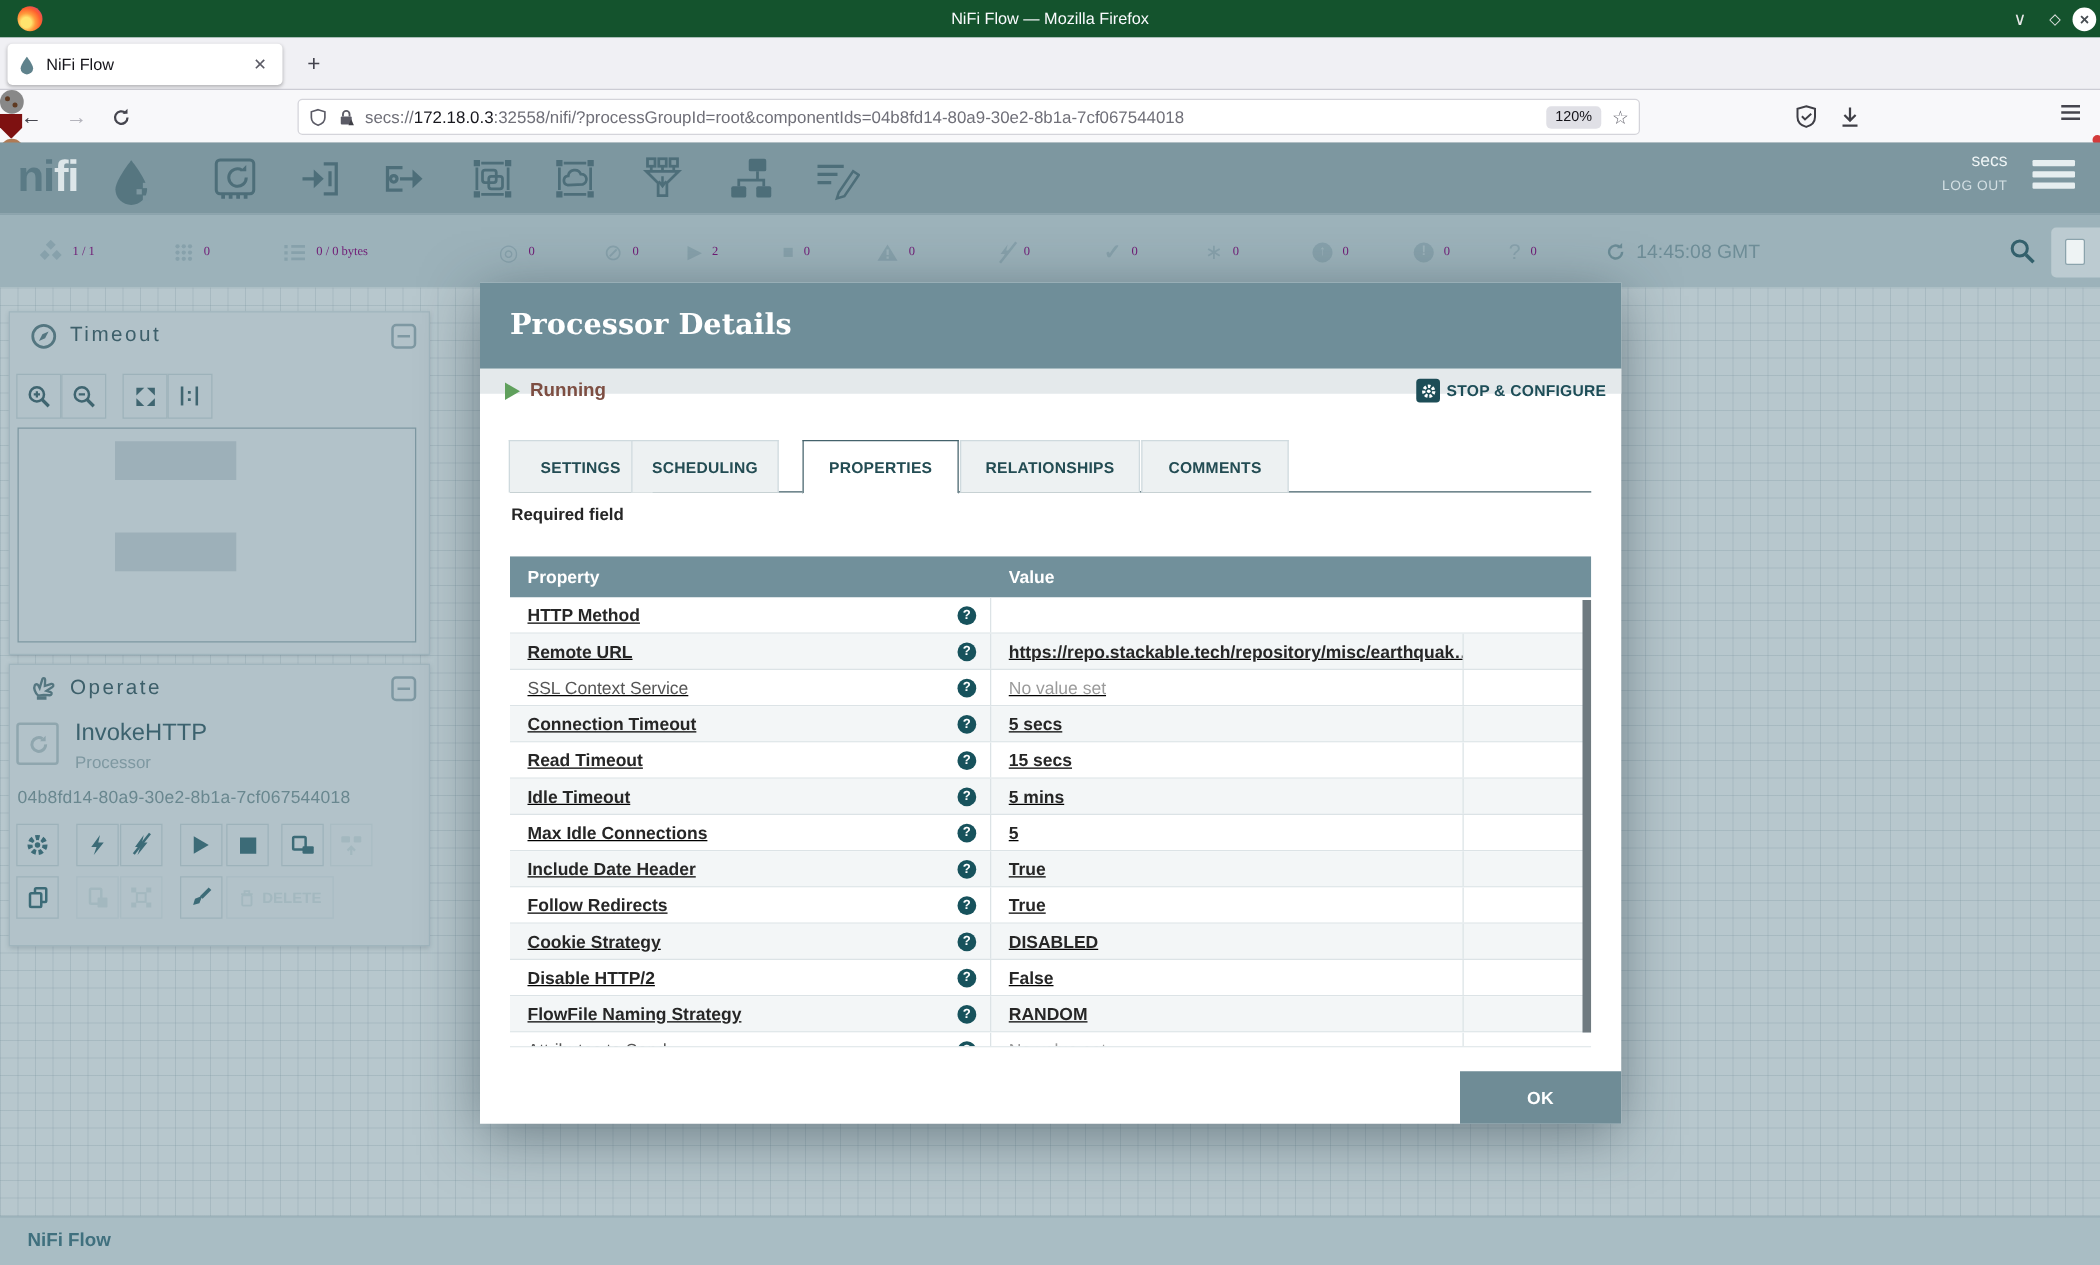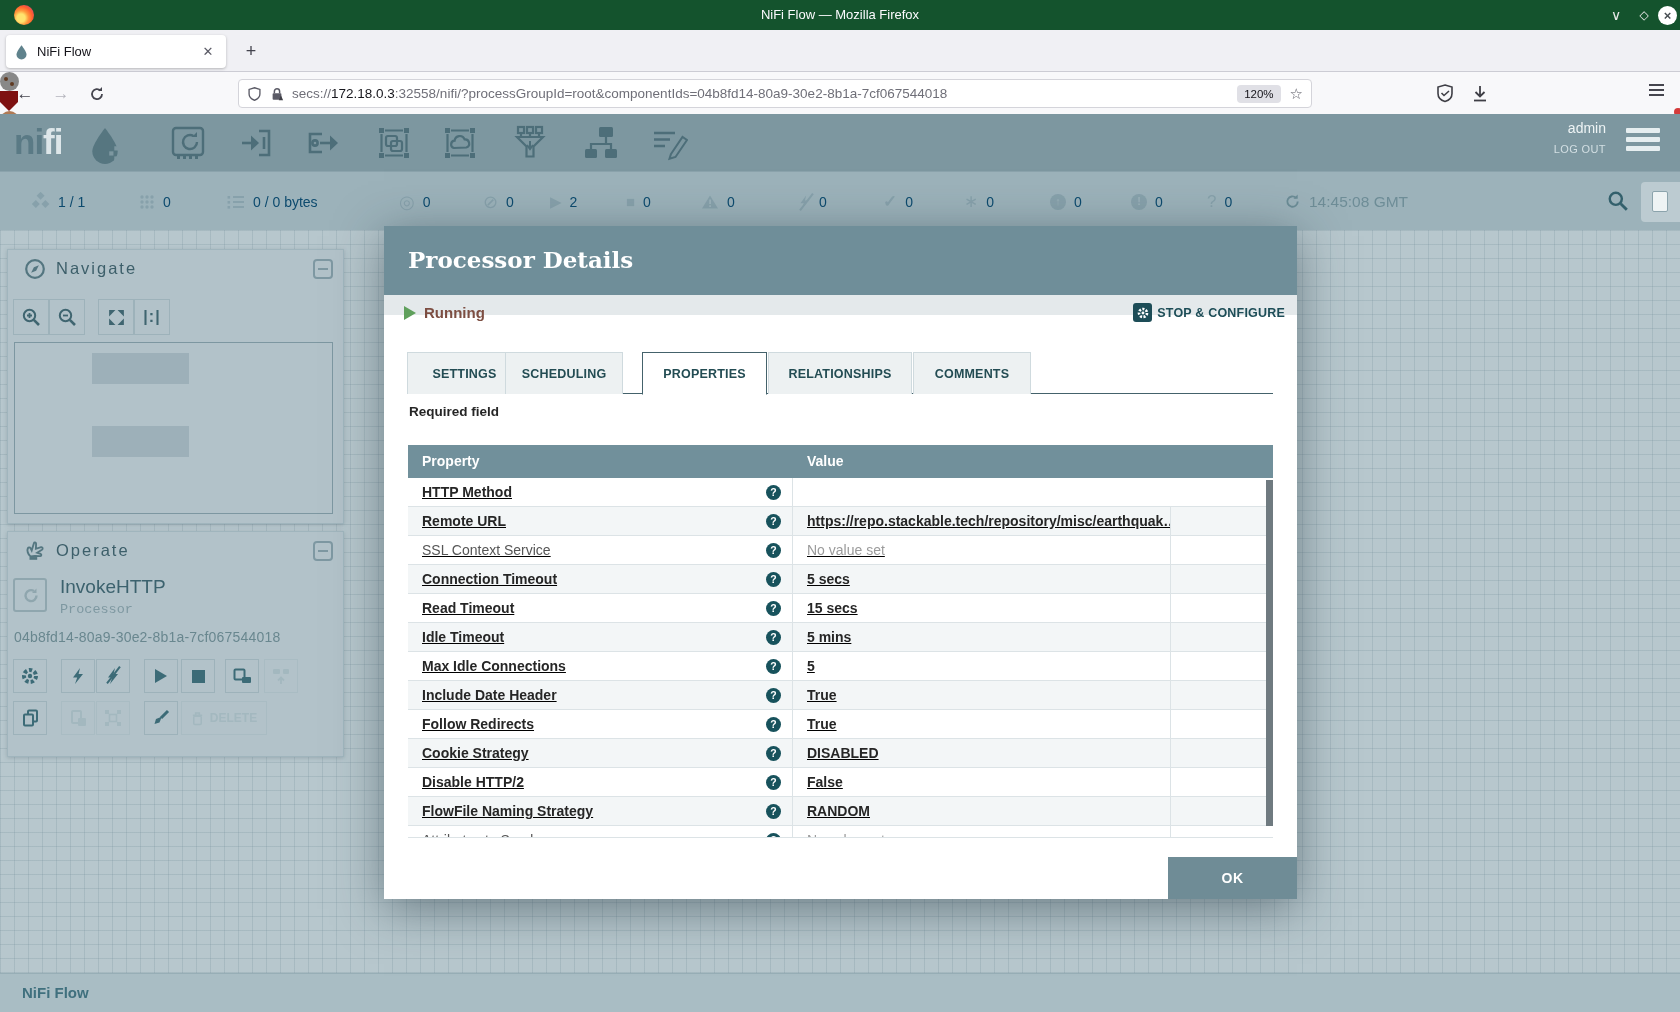--- a/index.html
+++ b/index.html
@@ -53,21 +53,21 @@
   #nifi-user { position:absolute; right:74px; top:6px; text-align:right; }
   #nifi-user .u { font-size:14px; color:#eef4f5; }
   #nifi-user .lo { font-size:11px; color:#d3dfe3; margin-top:7px; letter-spacing:.4px; }
   #nifi-menu { position:absolute; right:20px; top:14px; width:34px; }
   #nifi-menu span { display:block; width:34px; height:5px; background:#e6eef0; margin-bottom:4px; border-radius:1px; }
 
   
   #status-bar { position:absolute; left:0; top:171px; width:1680px; height:59px; background:#9cb2ba; border-top:1px solid #8ba3ac; }
   .sb-item { position:absolute; top:0; height:59px; display:flex; align-items:center; gap:8px; }
   .sb-ic { color:#87a1ab; font-size:17px; line-height:1; display:inline-flex; align-items:center; }
-  .sb-val { color:#0c4a6e; font-size:14px; white-space:nowrap; }
+  .sb-val { color:#701a75; font-size:10px; white-space:nowrap;font-family:Liberation Serif, serif; }
   .circ-ic { width:16px; height:16px; border-radius:50%; background:#87a1ab; color:#9cb2ba; font-size:11px; font-weight:bold;
              display:inline-flex; align-items:center; justify-content:center; }
   #sb-time { position:absolute; left:1284px; top:0; height:59px; display:flex; align-items:center; gap:8px; color:#6e8d97; font-size:15.5px; }
   #sb-search { position:absolute; left:1607px; top:18px; }
   #sb-panel-btn { position:absolute; left:1641px; top:10px; width:39px; height:40px; background:#bccbd1; border-radius:4px 0 0 4px; }
   #sb-panel-btn i { position:absolute; left:11px; top:9px; width:16px; height:21px; background:#eef3f4; border:1px solid #8ba3ac; border-radius:2px; }
 
   
   #canvas { position:absolute; left:0; top:230px; width:1680px; height:782px; background-color:#b7c7cd;
     background-image:linear-gradient(rgba(124,150,160,.28) 1px, transparent 1px),
@@ -82,21 +82,21 @@
   .pal-collapse::after { content:""; position:absolute; left:3px; right:3px; top:7px; height:2px; background:#7e98a2; }
   .pal-ic { position:absolute; left:16px; top:8px; }
   #navigate-panel { top:19px; width:337px; height:275px; }
   .nav-btn { position:absolute; top:49px; width:36px; height:36px; border:1px solid #9db2ba; display:flex; align-items:center; justify-content:center; color:#3f6570; }
   #minimap { position:absolute; left:6px; top:92px; width:319px; height:172px; border:1px solid #7d97a1; }
   .mm-rect { position:absolute; left:77px; width:97px; height:31px; background:#9db0b9; }
 
   #operate-panel { top:301px; width:337px; height:226px; }
   #op-proc-box { position:absolute; left:5px; top:46px; width:34px; height:34px; border:2px solid #8fa6ae; border-radius:3px; color:#8fa6ae; display:flex; align-items:center; justify-content:center; }
   #op-name { position:absolute; left:52px; top:44px; font-size:19px; color:#3c626e; }
-  #op-type { position:absolute; left:52px; top:70px; font-size:13.5px; color:#7e98a1;font-family:Liberation Mono, monospace; }
+  #op-type { position:absolute; left:52px; top:70px; font-size:13.5px; color:#7e98a1; }
   #op-id { position:absolute; left:6px; top:97px; font-size:14px; color:#69878f; letter-spacing:.2px; }
   .op-btn { position:absolute; width:34px; height:34px; border:1px solid #9db2ba; display:flex; align-items:center; justify-content:center; color:#3c6b77; font-size:16px; }
   .op-btn.dis { color:#a3b8bf; border-color:#a9bcc3; }
   .op-row1 { top:127px; } .op-row2 { top:169px; }
   #op-delete { position:absolute; left:173px; top:169px; width:86px; height:34px; border:1px solid #a9bcc3; color:#a3b8bf;
                display:flex; align-items:center; justify-content:center; gap:6px; font-size:12px; font-weight:bold; }
   .bolt-slash { position:relative; }
   .bolt-slash::after { content:""; position:absolute; left:-2px; top:7px; width:21px; height:2px; background:currentColor; transform:rotate(-52deg); }
 
   
@@ -294,21 +294,21 @@
     <path d="M24,13 v7 M24,20 h-15 v5 M24,20 h5 v5" stroke="#4d6e79" stroke-width="2.2" fill="none"></path>
   </svg>
   <svg class="hdr-ic" style="left:650px" viewBox="0 0 38 38">
     <g stroke="#4d6e79" stroke-width="2.6" fill="none">
         <path d="M4,9 h21 M4,15.5 h16 M4,22 h11"></path>
       </g>
     <path d="M21,30 l11.5,-17 l4.5,3 l-11.5,17 l-6,1.8 z" fill="none" stroke="#4d6e79" stroke-width="2"></path>
   </svg>
 
   <div id="nifi-user">
-    <div class="u">admin</div>
+    <div class="u">secs</div>
     <div class="lo">LOG OUT</div>
   </div>
   <div id="nifi-menu">
       <span></span>
       <span></span>
       <span></span>
     </div>
 </div>
 
 <div id="status-bar">
@@ -448,21 +448,21 @@
   </div>
 
 <div id="canvas">
 
   <div class="palette" id="navigate-panel">
     <div class="pal-head">
       <svg class="pal-ic" width="22" height="22" viewBox="0 0 20 20">
         <circle cx="10" cy="10" r="8" fill="none" stroke="#547680" stroke-width="2"></circle>
         <path d="M13.5,6.5 L11,11.5 L6.5,13.5 L9,8.5 z" fill="#547680"></path>
       </svg>
-      <span class="pal-title">Navigate</span>
+      <span class="pal-title">Timeout</span>
       <span class="pal-collapse"></span>
     </div>
     <div class="nav-btn" style="left:5px">
       <svg width="20" height="20" viewBox="0 0 20 20">
           <circle cx="8.5" cy="8.5" r="5.7" fill="none" stroke="#3f6570" stroke-width="2"></circle>
           <path d="M12.8,12.8 L18,18" stroke="#3f6570" stroke-width="2.6"></path>
           <path d="M8.5,6 v5 M6,8.5 h5" stroke="#3f6570" stroke-width="1.8"></path>
         </svg>
     </div>
     <div class="nav-btn" style="left:41px">

